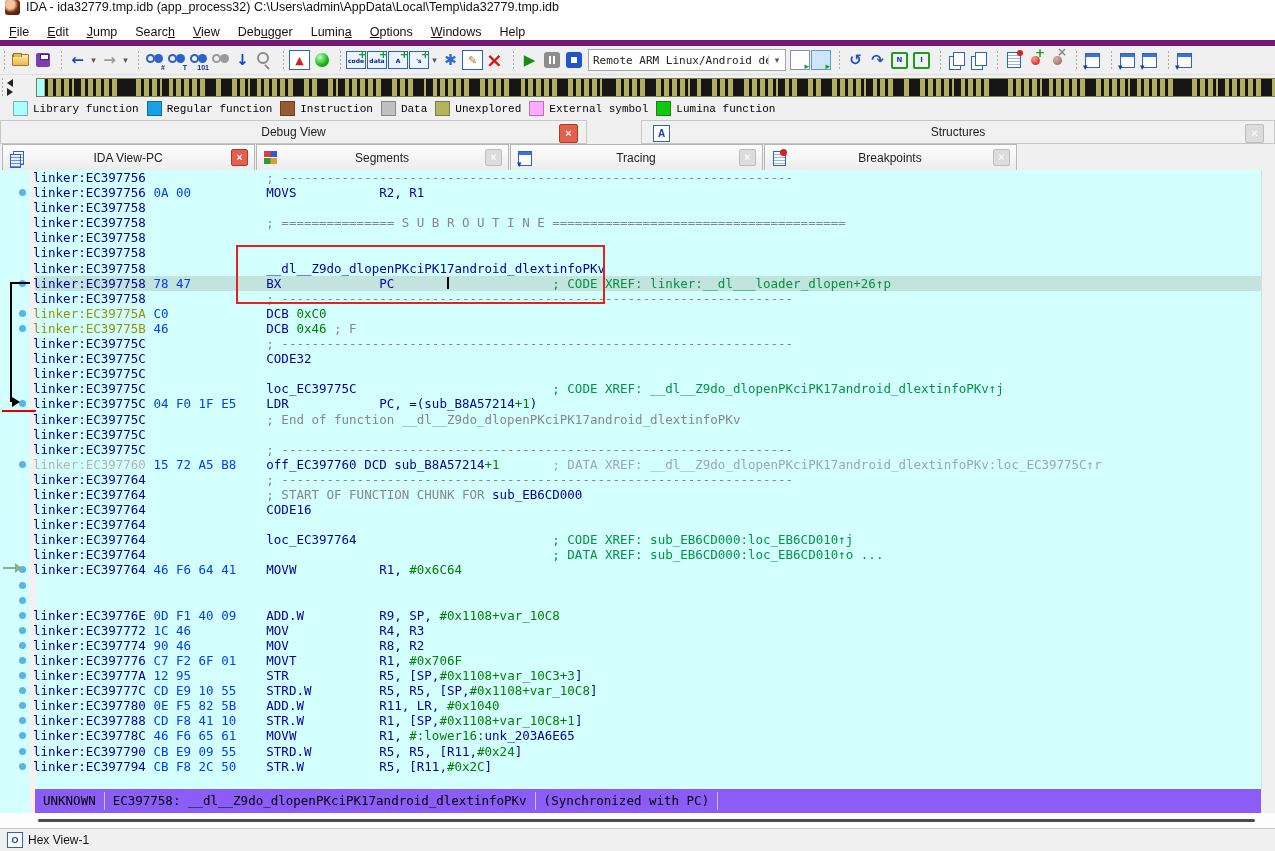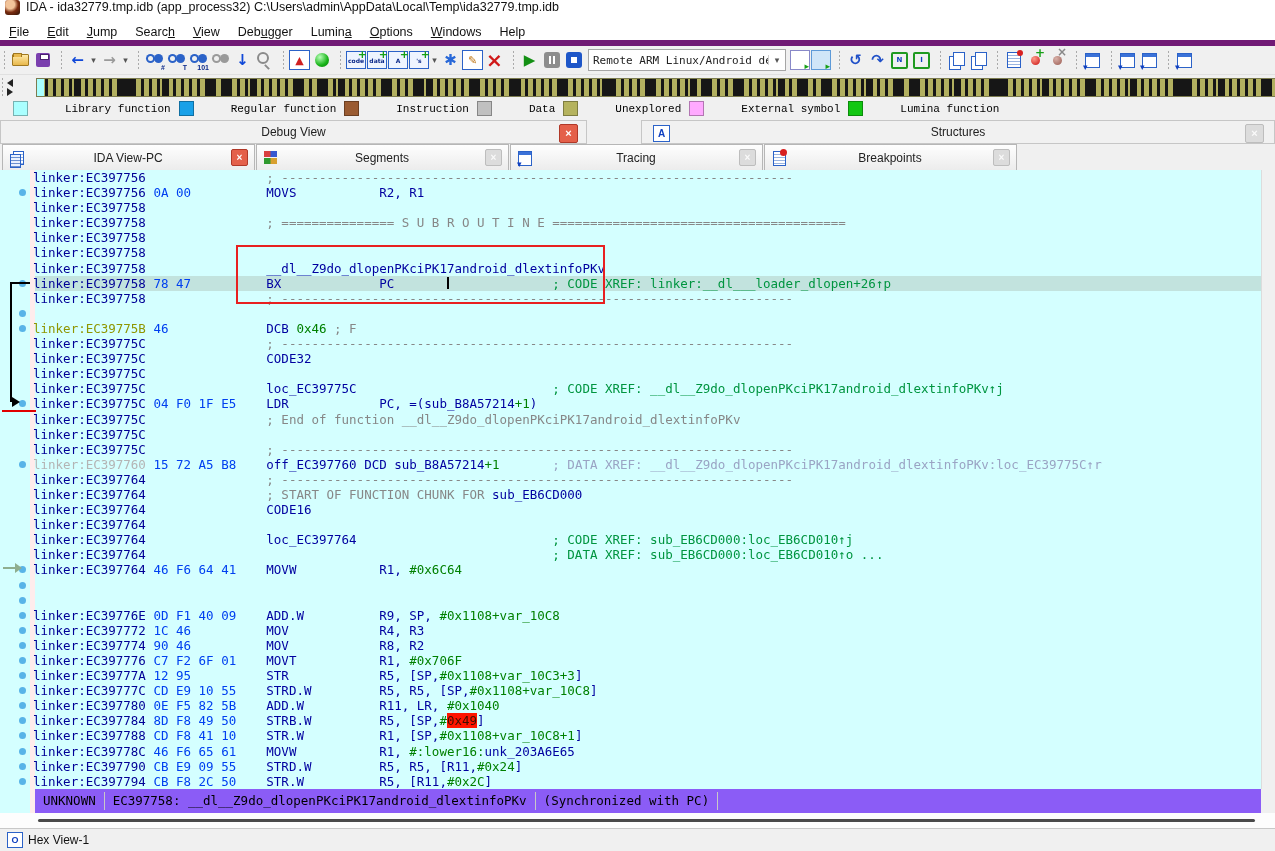--- a/index.html
+++ b/index.html
@@ -78,21 +78,21 @@
   .nav-band{position:absolute;left:36px;top:3px;width:1238px;height:17px;border:1px solid #7c7c50;
       background:
         repeating-linear-gradient(90deg,transparent 0 37px,#161616 37px 44px),
         repeating-linear-gradient(90deg,#161616 0 3px,transparent 3px 8px),
         repeating-linear-gradient(90deg,transparent 0 91px,#161616 91px 96px),
         #b2b060;}
   .nav-band::before{content:"";position:absolute;left:0;top:0;bottom:0;width:7px;background:#aaffff;}
 
   
   .legend{left:0;top:98px;width:1275px;height:21px;background:#f0f0f0;display:flex;align-items:center;padding-left:13px;box-sizing:border-box;}
-  .legend-item{display:flex;align-items:center;margin-right:8px;gap:32px;}
+  .legend-item{display:flex;align-items:center;margin-right:8px;}
   .legend-chip{width:13px;height:13px;border:1px solid rgba(0,0,0,.3);margin-right:5px;}
   .legend-label{font-family:"Liberation Mono",monospace;font-size:11px;color:#000;white-space:nowrap;}
 
   
   .pane-hdr{top:120px;height:24px;background:#f1f1f1;border:1px solid #c6c6c6;box-sizing:border-box;}
   .pane-hdr .hdr-label{position:absolute;left:0;right:0;text-align:center;top:4px;font-size:12px;color:#222;}
   .close-btn{position:absolute;top:3px;width:17px;height:17px;border-radius:2px;display:flex;align-items:center;justify-content:center;
       font-size:11px;font-weight:bold;line-height:1;cursor:default;}
   .close-red{background:#e4604a;border:1px solid #b03828;color:#fff;}
   .close-gray{background:#dcdcdc;border:1px solid #bdbdbd;color:#fafafa;}
@@ -328,21 +328,21 @@
   <div id="rows">
       <div class="lrow"><span class="ltext"><span class="seg-a">linker:EC397756</span><span class="seg-c">                ; --------------------------------------------------------------------</span></span></div>
       <div class="lrow"><span class="ltext"><span class="seg-a">linker:EC397756</span><span class="seg-b"> 0A 00</span><span class="seg-n">          MOVS           R2, R1</span></span><span class="dot"></span></div>
       <div class="lrow"><span class="ltext"><span class="seg-a">linker:EC397758</span></span></div>
       <div class="lrow"><span class="ltext"><span class="seg-a">linker:EC397758</span><span class="seg-c">                ; =============== S U B R O U T I N E =======================================</span></span></div>
       <div class="lrow"><span class="ltext"><span class="seg-a">linker:EC397758</span></span></div>
       <div class="lrow"><span class="ltext"><span class="seg-a">linker:EC397758</span></span></div>
       <div class="lrow"><span class="ltext"><span class="seg-a">linker:EC397758</span><span class="seg-n">                __dl__Z9do_dlopenPKciPK17android_dlextinfoPKv</span></span></div>
       <div class="lrow hl"><span class="ltext"><span class="seg-a">linker:EC397758</span><span class="seg-b"> 78 47</span><span class="seg-n">          BX             PC</span><span class="seg-x">                     ; CODE XREF: linker:__dl___loader_dlopen+26↑p</span></span><span class="dot"></span></div>
       <div class="lrow"><span class="ltext"><span class="seg-a">linker:EC397758</span><span class="seg-c">                ; --------------------------------------------------------------------</span></span></div>
-      <div class="lrow"><span class="dot"></span></div>
+      <div class="lrow"><span class="ltext"><span class="seg-ao">linker:EC39775A</span><span class="seg-b"> C0</span><span class="seg-n">             DCB </span><span class="seg-g">0xC0</span></span><span class="dot"></span></div>
       <div class="lrow"><span class="ltext"><span class="seg-ao">linker:EC39775B</span><span class="seg-b"> 46</span><span class="seg-n">             DCB </span><span class="seg-g">0x46</span><span class="seg-c"> ; F</span></span><span class="dot"></span></div>
       <div class="lrow"><span class="ltext"><span class="seg-a">linker:EC39775C</span><span class="seg-c">                ; --------------------------------------------------------------------</span></span></div>
       <div class="lrow"><span class="ltext"><span class="seg-a">linker:EC39775C</span><span class="seg-n">                CODE32</span></span></div>
       <div class="lrow"><span class="ltext"><span class="seg-a">linker:EC39775C</span></span></div>
       <div class="lrow"><span class="ltext"><span class="seg-a">linker:EC39775C</span><span class="seg-n">                loc_EC39775C</span><span class="seg-x">                          ; CODE XREF: __dl__Z9do_dlopenPKciPK17android_dlextinfoPKv↑j</span></span></div>
       <div class="lrow"><span class="ltext"><span class="seg-a">linker:EC39775C</span><span class="seg-b"> 04 F0 1F E5</span><span class="seg-n">    LDR            PC, =(sub_B8A57214</span><span class="seg-g">+1</span><span class="seg-n">)</span></span><span class="dot"></span></div>
       <div class="lrow"><span class="ltext"><span class="seg-a">linker:EC39775C</span><span class="seg-c">                ; End of function __dl__Z9do_dlopenPKciPK17android_dlextinfoPKv</span></span></div>
       <div class="lrow"><span class="ltext"><span class="seg-a">linker:EC39775C</span></span></div>
       <div class="lrow"><span class="ltext"><span class="seg-a">linker:EC39775C</span><span class="seg-c">                ; --------------------------------------------------------------------</span></span></div>
       <div class="lrow"><span class="ltext"><span class="seg-ag">linker:EC397760</span><span class="seg-b"> 15 72 A5 B8</span><span class="seg-n">    off_EC397760 DCD sub_B8A57214</span><span class="seg-g">+1</span><span class="seg-cs">       ; DATA XREF: __dl__Z9do_dlopenPKciPK17android_dlextinfoPKv:loc_EC39775C↑r</span></span><span class="dot"></span></div>
@@ -355,21 +355,20 @@
       <div class="lrow"><span class="ltext"><span class="seg-a">linker:EC397764</span><span class="seg-b"> 46 F6 64 41</span><span class="seg-n">    MOVW           R1, </span><span class="seg-g">#0x6C64</span></span><span class="dot"></span></div>
       <div class="lrow"><span class="dot"></span></div>
       <div class="lrow"><span class="dot"></span></div>
       <div class="lrow"><span class="ltext"><span class="seg-a">linker:EC39776E</span><span class="seg-b"> 0D F1 40 09</span><span class="seg-n">    ADD.W          R9, SP, </span><span class="seg-g">#0x1108+var_10C8</span></span><span class="dot"></span></div>
       <div class="lrow"><span class="ltext"><span class="seg-a">linker:EC397772</span><span class="seg-b"> 1C 46</span><span class="seg-n">          MOV            R4, R3</span></span><span class="dot"></span></div>
       <div class="lrow"><span class="ltext"><span class="seg-a">linker:EC397774</span><span class="seg-b"> 90 46</span><span class="seg-n">          MOV            R8, R2</span></span><span class="dot"></span></div>
       <div class="lrow"><span class="ltext"><span class="seg-a">linker:EC397776</span><span class="seg-b"> C7 F2 6F 01</span><span class="seg-n">    MOVT           R1, </span><span class="seg-g">#0x706F</span></span><span class="dot"></span></div>
       <div class="lrow"><span class="ltext"><span class="seg-a">linker:EC39777A</span><span class="seg-b"> 12 95</span><span class="seg-n">          STR            R5, [SP,</span><span class="seg-g">#0x1108+var_10C3+3</span><span class="seg-n">]</span></span><span class="dot"></span></div>
       <div class="lrow"><span class="ltext"><span class="seg-a">linker:EC39777C</span><span class="seg-b"> CD E9 10 55</span><span class="seg-n">    STRD.W         R5, R5, [SP,</span><span class="seg-g">#0x1108+var_10C8</span><span class="seg-n">]</span></span><span class="dot"></span></div>
       <div class="lrow"><span class="ltext"><span class="seg-a">linker:EC397780</span><span class="seg-b"> 0E F5 82 5B</span><span class="seg-n">    ADD.W          R11, LR, </span><span class="seg-g">#0x1040</span></span><span class="dot"></span></div>
-      <div class="lrow"><span class="ltext"><span class="seg-a">linker:EC397784</span><span class="seg-b"> 8D F8 49 50</span><span class="seg-n">    STRB.W         R5, [SP,</span><span class="seg-g">#</span><span class="seg-rb">0x49</span><span class="seg-n">]</span></span><span class="dot"></span></div>
       <div class="lrow"><span class="ltext"><span class="seg-a">linker:EC397788</span><span class="seg-b"> CD F8 41 10</span><span class="seg-n">    STR.W          R1, [SP,</span><span class="seg-g">#0x1108+var_10C8+1</span><span class="seg-n">]</span></span><span class="dot"></span></div>
       <div class="lrow"><span class="ltext"><span class="seg-a">linker:EC39778C</span><span class="seg-b"> 46 F6 65 61</span><span class="seg-n">    MOVW           R1, </span><span class="seg-g">#:lower16:</span><span class="seg-n">unk_203A6E65</span></span><span class="dot"></span></div>
       <div class="lrow"><span class="ltext"><span class="seg-a">linker:EC397790</span><span class="seg-b"> CB E9 09 55</span><span class="seg-n">    STRD.W         R5, R5, [R11,</span><span class="seg-g">#0x24</span><span class="seg-n">]</span></span><span class="dot"></span></div>
       <div class="lrow"><span class="ltext"><span class="seg-a">linker:EC397794</span><span class="seg-b"> CB F8 2C 50</span><span class="seg-n">    STR.W          R5, [R11,</span><span class="seg-g">#0x2C</span><span class="seg-n">]</span></span><span class="dot"></span></div>
     </div>
   <div class="abs red-box"></div>
   <div class="abs caret"></div>
   <div class="abs bracket-h"></div>
   <div class="abs bracket-v"></div>
   <div class="abs bracket-arrow"></div>

